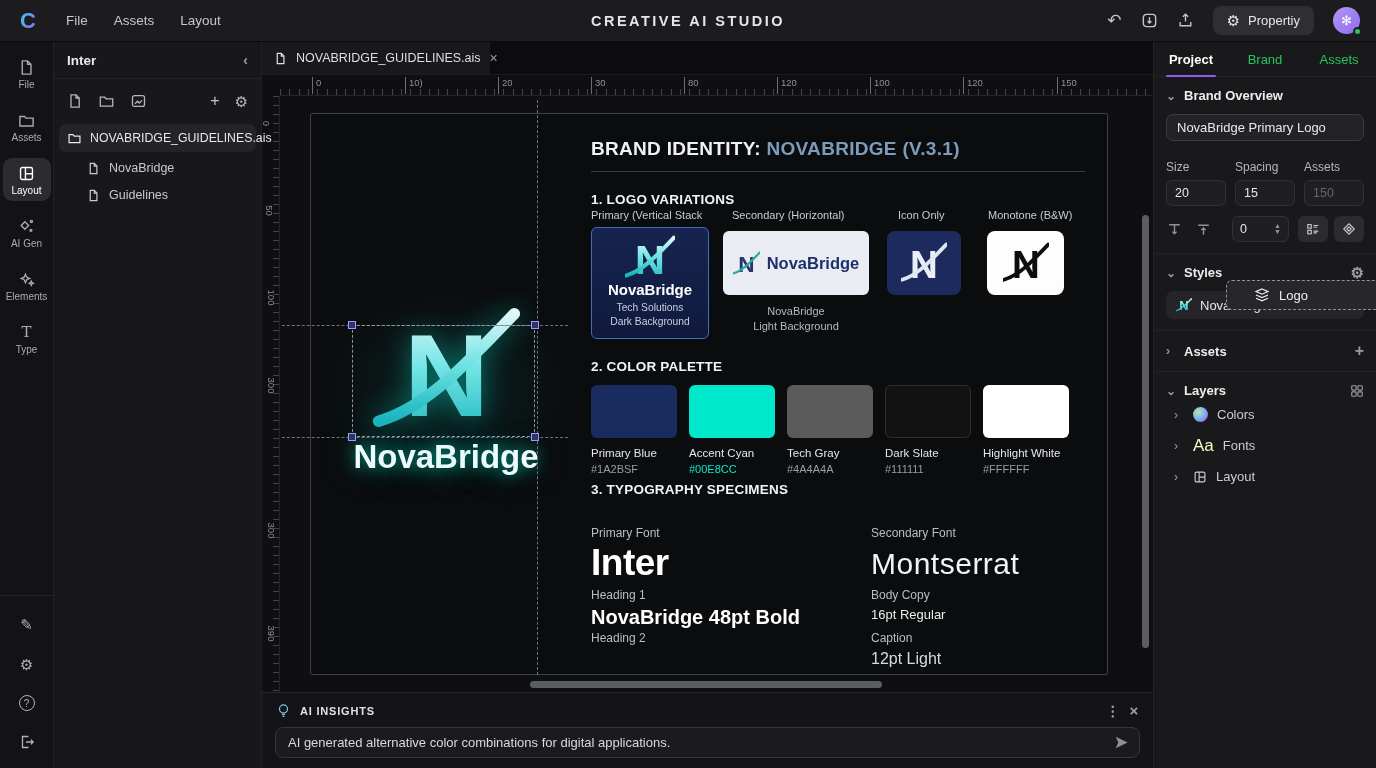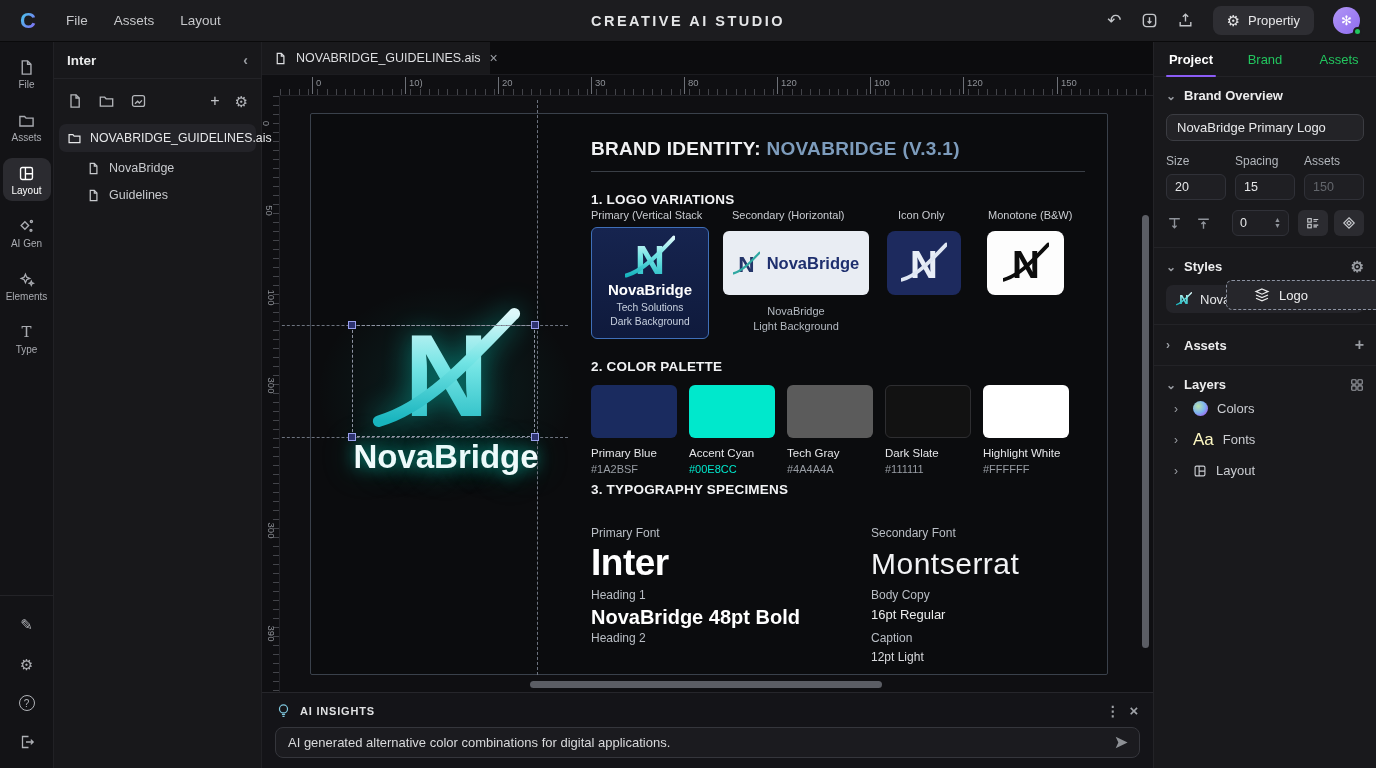--- a/index.html
+++ b/index.html
@@ -85,21 +85,21 @@
   .sw4{left:294px;background:#121212;border:1px solid #2e2e31}.sw5{left:392px;background:#ffffff}
   .swn{position:absolute;top:333px;font-size:11.5px;color:#e5e6e9}
   .swh{position:absolute;top:349px;font-size:11px;color:#989da4}
   .swh.cy{color:#00E8CC}
   .ty-lab{position:absolute;font-size:12px;color:#b9bec5}
   .ty-big1{position:absolute;left:0;top:428px;font-size:37px;font-weight:800;color:#fff;letter-spacing:-.5px}
   .ty-big2{position:absolute;left:280px;top:433px;font-size:30px;font-weight:500;color:#f2f3f5;letter-spacing:.5px}
   .ty-h1{position:absolute;left:0;top:492px;font-size:20px;font-weight:bold;color:#fff}
   .ty-h2{position:absolute;left:0;top:535px;font-size:16.5px;font-weight:bold;color:#fff}
   .ty-body{position:absolute;left:280px;top:493px;font-size:13px;color:#eceded}
-  .ty-capt{position:absolute;left:280px;top:536px;font-size:12px;color:#d9dadd;font-weight:300}
+  .ty-capt{position:absolute;left:280px;top:536px;font-size:16px;color:#d9dadd;font-weight:300}
 
   .sbH{position:absolute;left:250px;bottom:4px;width:352px;height:7px;background:#5b5d64;border-radius:4px}
   .sbV{position:absolute;right:4px;top:119px;width:7px;height:433px;background:#5b5d64;border-radius:4px}
 
   
   .insights{position:absolute;left:0;right:0;bottom:0;height:76px;background:#141418;border-top:1px solid #26262b}
   .ins-head{display:flex;align-items:center;gap:9px;padding:9px 14px 6px;font-size:11px;font-weight:bold;letter-spacing:.8px;color:#e0e1e3}
   .ins-head .sp{flex:1}
   .ins-head .kebab{color:#a0a3a8;font-size:14px}
   .ins-head .x{color:#a0a3a8;font-size:15px}
@@ -111,21 +111,21 @@
   .props{position:absolute;top:42px;right:0;width:223px;bottom:0;background:#19191c;border-left:1px solid #232327;font-size:13px;z-index:10}
   .ptabs{display:flex;height:35px;border-bottom:1px solid #232327}
   .ptab{flex:1;display:flex;align-items:center;justify-content:center;color:#22c55e;position:relative}
   .ptab.active{color:#fff;font-weight:600}
   .ptab.active::after{content:"";position:absolute;left:12px;right:12px;bottom:-1px;height:2px;background:#8b5cf6;border-radius:2px}
   .psec{padding:11px 12px;border-bottom:1px solid #232327}
   .phead{display:flex;align-items:center;gap:8px;color:#ededee;font-weight:600;font-size:13px}
   .chev{color:#9a9da3;font-size:12px;width:10px;display:inline-block}
   .phead .rt{margin-left:auto;color:#9a9da3}
   .name-input{margin-top:11px;width:100%;height:27px;background:#232327;border:1px solid #3b3c42;border-radius:7px;color:#e8e9eb;font-size:13px;padding:0 10px;font-family:"Liberation Sans",sans-serif;outline:none}
-  .fgrid{display:grid;grid-template-columns:1fr 1fr 1fr;gap:9px;margin-top:13px;font-size:12px;color:#b3b7bd}
+  .fgrid{display:grid;grid-template-columns:1fr 1fr 1fr;gap:9px;margin-top:19px;font-size:12px;color:#b3b7bd}
   .fgrid2{display:grid;grid-template-columns:1fr 1fr 1fr;gap:9px;margin-top:6px}
   .fin{height:26px;background:#1f1f23;border:1px solid #303138;border-radius:6px;color:#e6e7e9;font-size:12.5px;padding:0 8px;width:100%;font-family:"Liberation Sans",sans-serif;outline:none}
   .fin.dim{color:#63666c}
   .irow{display:grid;grid-template-columns:1fr 1fr 1fr;gap:9px;margin-top:10px;align-items:center}
   .aligns{display:flex;gap:12px;color:#8f939a}
   .stepper{display:flex;align-items:center;height:26px;background:#1f1f23;border:1px solid #303138;border-radius:6px;padding:0 7px;color:#e6e7e9;font-size:12.5px}
   .stepper .v{flex:1}
   .stepper .ud{display:flex;flex-direction:column;font-size:7px;color:#8f939a;line-height:6px}
   .mini-btns{display:flex;gap:6px;justify-content:flex-end}
   .mini-btn{width:30px;height:26px;background:#2b2b30;border-radius:6px;display:flex;align-items:center;justify-content:center;color:#c6c8cc}

